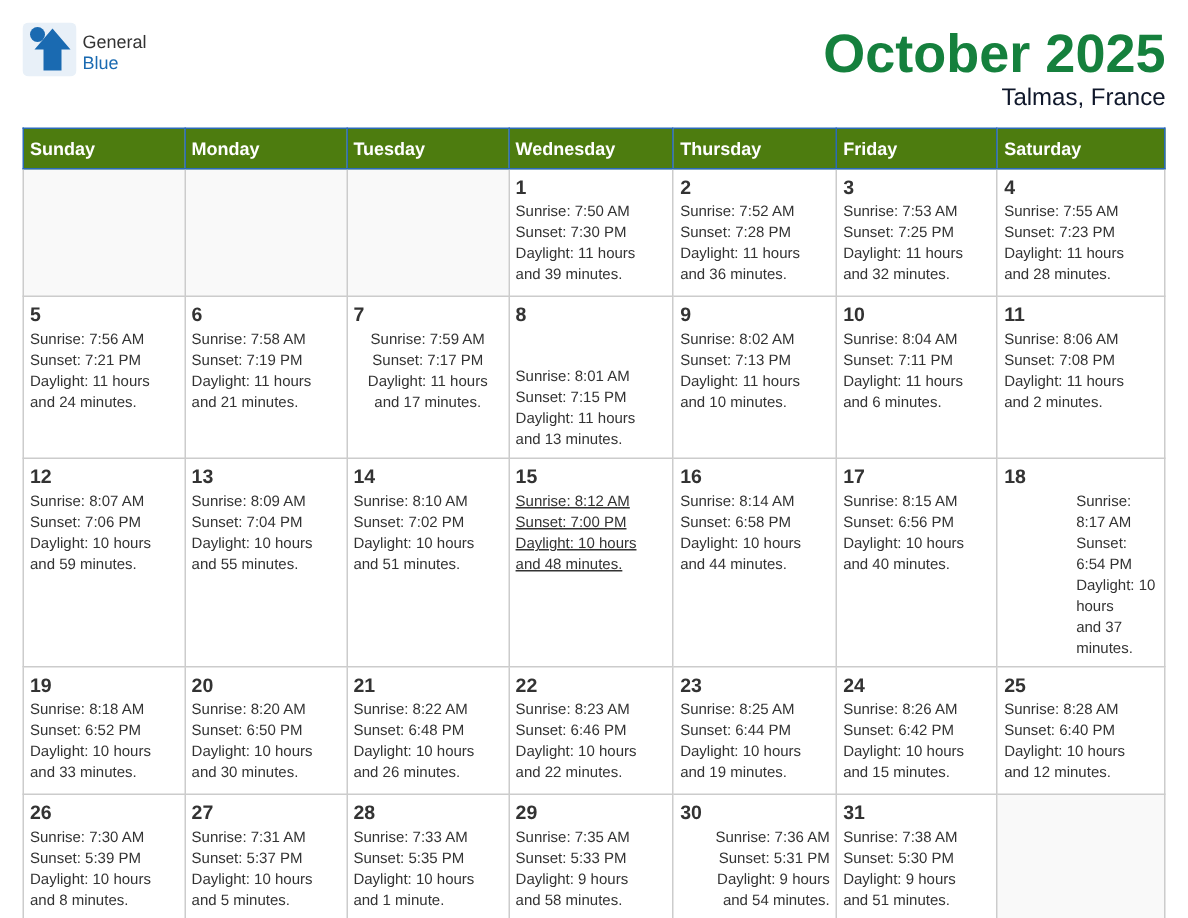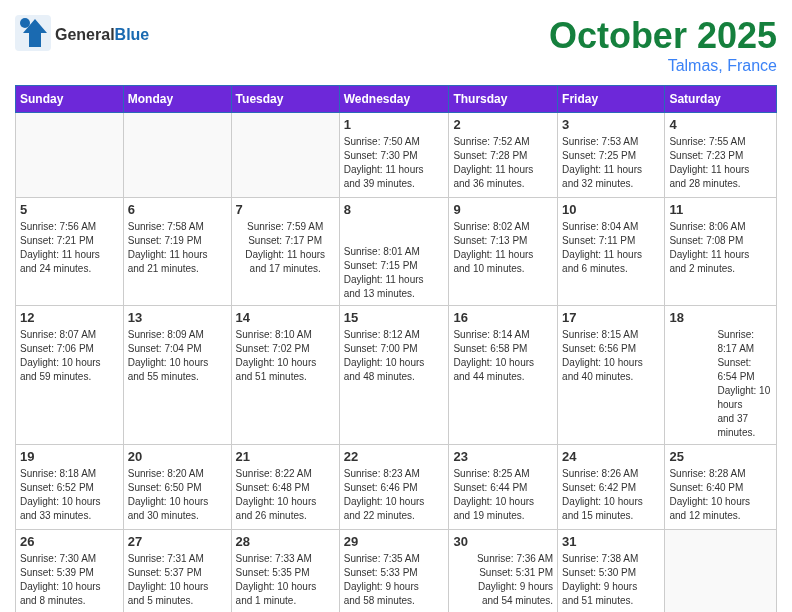--- a/index.html
+++ b/index.html
@@ -15,46 +15,46 @@
       justify-content: space-between;
       align-items: flex-start;
       margin-bottom: 10px;
     }
     .logo {
       display: flex;
       align-items: center;
     }
     .logo-text {
       display: flex;
-      flex-direction: row;
-      font-size: 16px;
-      font-weight: bold;
+      flex-direction: column;
+      font-size: 12px;
+      font-weight: normal;
       line-height: 1.1;
     }
     .logo-general { color: #333; }
     .logo-blue { color: #1a6ab1; }
     .title-block {
       text-align: right;
     }
     .month-title {
       font-size: 36px;
       font-weight: bold;
       color: #15803d;
     }
     .location {
       font-size: 16px;
-      color: #3b82f6;
+      color: #0f172a;
     }
     table {
       width: 100%;
       border-collapse: collapse;
       font-size: 11px;
     }
     th {
-      background-color: #6d28d9;
+      background-color: #4d7c0f;
       color: #fff;
       padding: 6px 4px;
       text-align: left;
       font-size: 12px;
       font-weight: bold;
       border: 1px solid #2a6ab8;
     }
     td {
       border: 1px solid #ccc;
       vertical-align: top;
@@ -215,21 +215,21 @@
         </td>
         <td>
           <div class="day-num">14</div>
           <div class="day-info" style="white-space: pre-line;">Sunrise: 8:10 AM
 Sunset: 7:02 PM
 Daylight: 10 hours
 and 51 minutes.</div>
         </td>
         <td>
           <div class="day-num">15</div>
-          <div class="day-info" style="white-space: pre-line;">Sunrise: 8:12 AM
+          <div class="day-info" style="white-space: pre-line; text-decoration: underline;">Sunrise: 8:12 AM
 Sunset: 7:00 PM
 Daylight: 10 hours
 and 48 minutes.</div>
         </td>
         <td>
           <div class="day-num">16</div>
           <div class="day-info" style="white-space: pre-line;">Sunrise: 8:14 AM
 Sunset: 6:58 PM
 Daylight: 10 hours
 and 44 minutes.</div>

